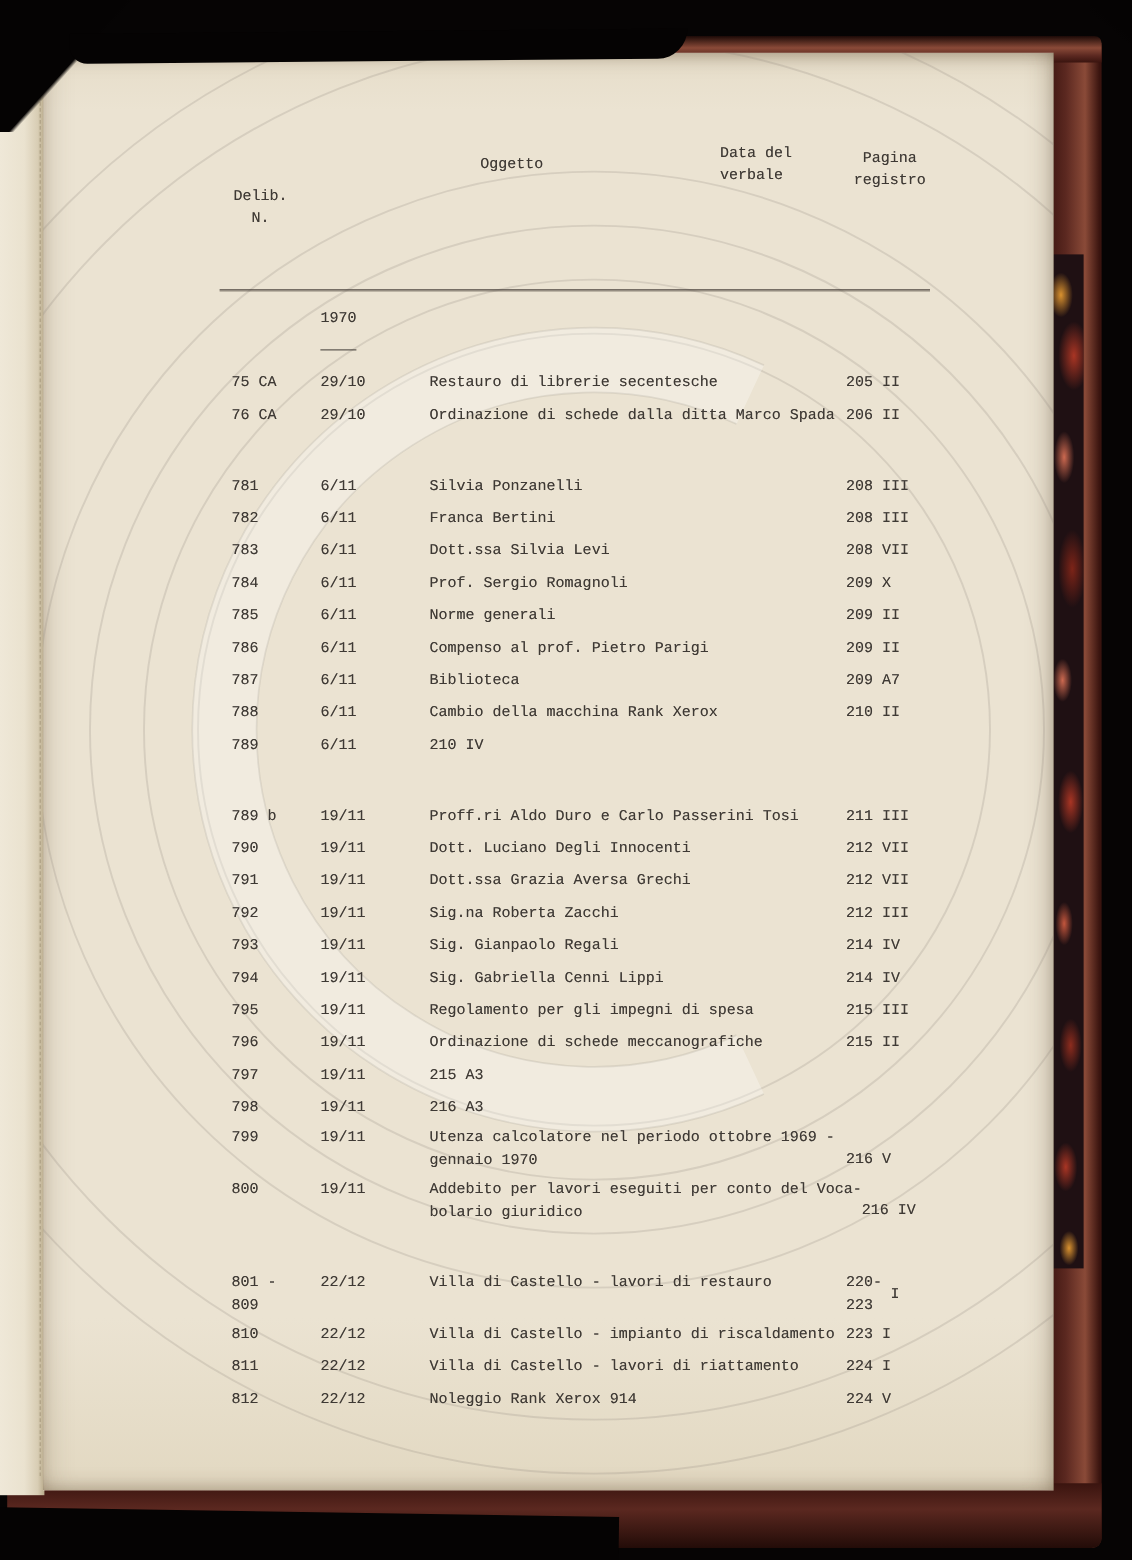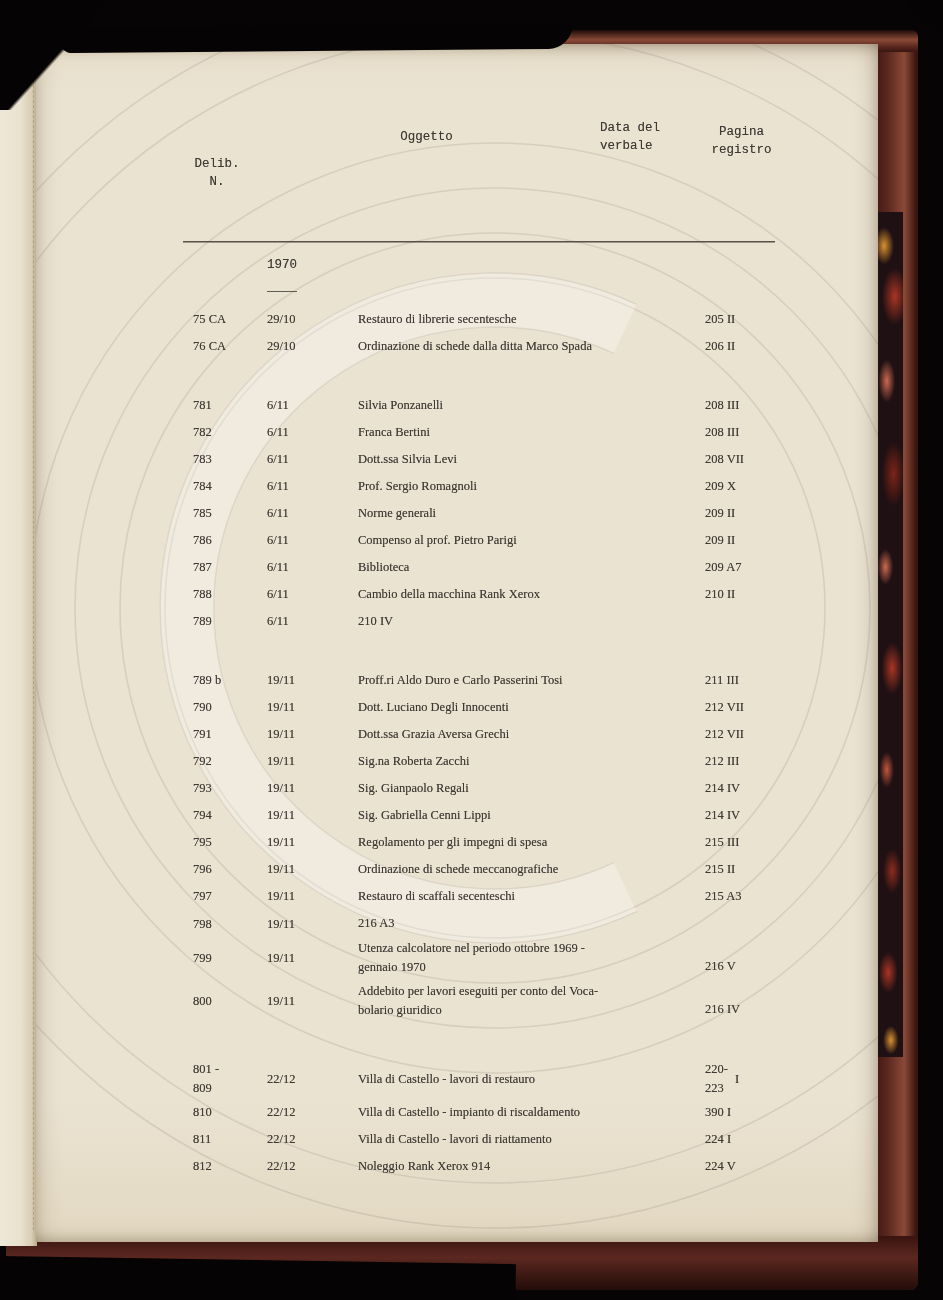--- a/index.html
+++ b/index.html
@@ -68,21 +68,21 @@
   .th-delib-inner{width:48px;text-align:center;white-space:pre-line;}
   .th-ogg{text-align:center;margin-left:-15px;padding-top:9px;}
   .th-pag{display:block;text-align:center;margin-left:3px;padding-top:4px;white-space:pre-line;}
   .rule{height:2px;width:592px;margin:14px 0 0 -10px;
     border-top:1px solid rgba(74,67,60,.9);border-bottom:1px solid rgba(96,88,78,.55);}
   .year-wrap{margin-top:13px;}
   .year{display:inline-block;margin-left:74px;border-bottom:1px solid rgba(62,57,52,.8);padding-bottom:16px;}
   #rows{margin-top:18px;}
   .section{margin-top:0;}
   .section + .section{margin-top:40px;}
-  .row{display:flex;align-items:center;margin-bottom:8px;font-family:Liberation Serif, serif;}
+  .row{display:flex;align-items:flex-start;margin-bottom:8px;}
   .row.two-line{margin-bottom:5px;}
   .row.pag-bottom .cell-pag{align-self:flex-end;margin-bottom:1px;}
   .pag-main{white-space:pre;}
 </style>
 </head>
 <body>
 
 <div class="scene">
   <div class="cover-right"></div>
   <div class="cover-top"></div>
@@ -297,21 +297,20 @@
     <div class="cell cell-data">19/11</div>
     <div class="cell cell-ogg">Ordinazione di schede meccanografiche</div>
     <div class="cell cell-pag">
       <span class="pag-main">215 II</span>
       
     </div>
   </div>
             <div class="row">
     <div class="cell cell-delib">797</div>
     <div class="cell cell-data">19/11</div>
-    <div class="cell cell-ogg">Restauro di scaffali secenteschi</div>
     <div class="cell cell-pag">
       <span class="pag-main">215 A3</span>
       
     </div>
   </div>
             <div class="row two-line pag-bottom">
     <div class="cell cell-delib">798</div>
     <div class="cell cell-data">19/11</div>
     <div class="cell cell-pag">
       <span class="pag-main">216 A3</span>
@@ -349,21 +348,21 @@
       <span class="pag-main">220-
 223</span>
       <span class="pag-suffix">I</span>
     </div>
   </div>
             <div class="row">
     <div class="cell cell-delib">810</div>
     <div class="cell cell-data">22/12</div>
     <div class="cell cell-ogg">Villa di Castello - impianto di riscaldamento</div>
     <div class="cell cell-pag">
-      <span class="pag-main">390 I</span>
+      <span class="pag-main">223 I</span>
       
     </div>
   </div>
             <div class="row">
     <div class="cell cell-delib">811</div>
     <div class="cell cell-data">22/12</div>
     <div class="cell cell-ogg">Villa di Castello - lavori di riattamento</div>
     <div class="cell cell-pag">
       <span class="pag-main">224 I</span>
       

